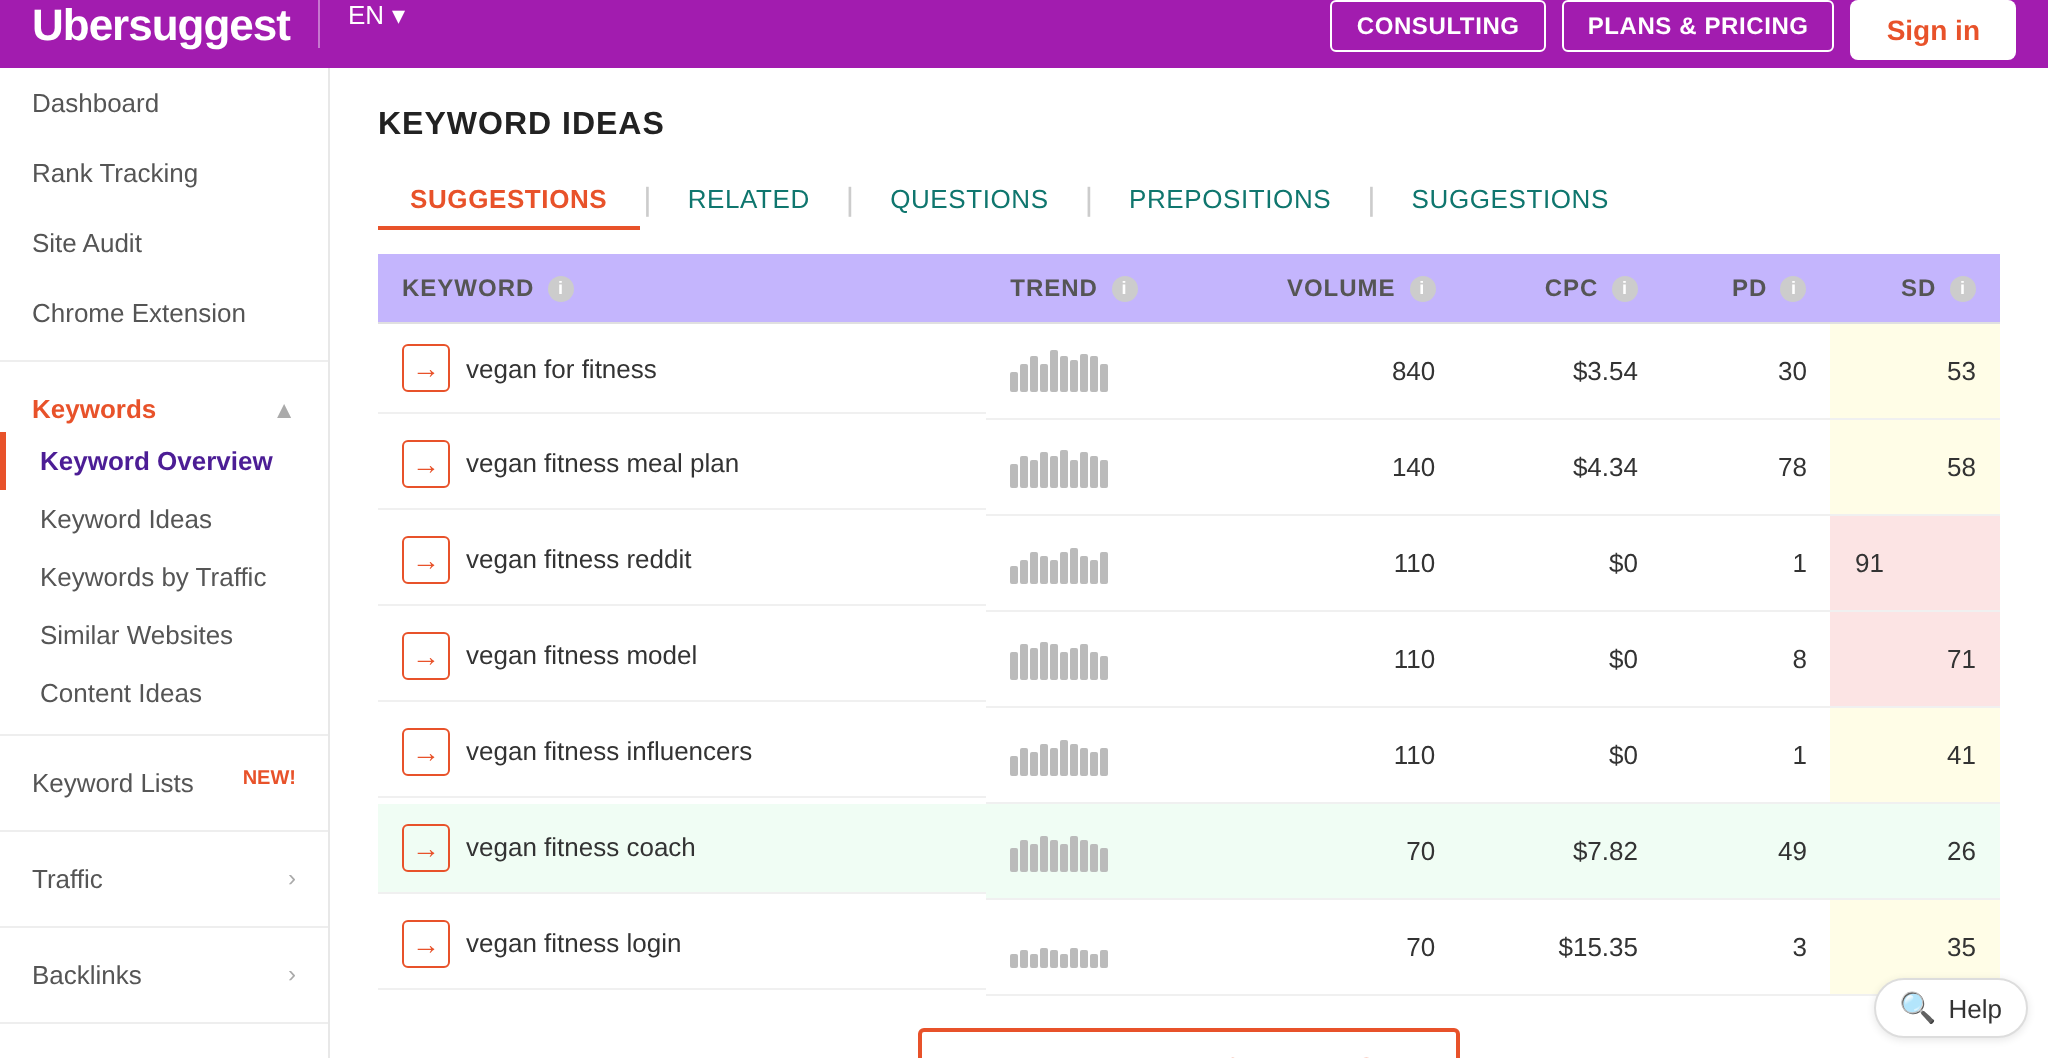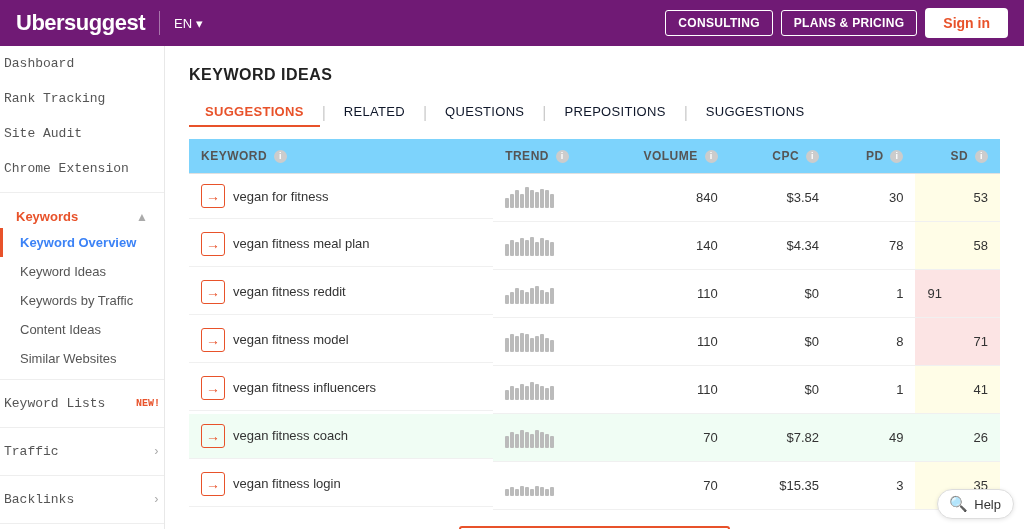--- a/index.html
+++ b/index.html
@@ -1,23 +1,23 @@
 <!DOCTYPE html>
 <html><head>
   <meta charset="utf-8">
   <style>
     * { margin: 0; padding: 0; box-sizing: border-box; }
     body { font-family: 'Arial', sans-serif; font-size: 13px; color: #333; background: #fff; width: 1024px; height: 529px; overflow: hidden; display: flex; flex-direction: column; }
 
     
     .header {
-      background: #701a75;
-      height: 46px;
-      display: flex;
-      align-items: center;
+      background: #a21caf;
+      height: 34px;
+      display: flex;
+      align-items: flex-start;
       padding: 0 16px;
       flex-shrink: 0;
     }
     .header-logo {
       color: #fff;
       font-size: 22px;
       font-weight: bold;
       letter-spacing: -0.5px;
     }
     .header-divider {
@@ -68,49 +68,48 @@
     
     .sidebar {
       width: 165px;
       background: #fff;
       border-right: 1px solid #e8e8e8;
       overflow-y: auto;
       flex-shrink: 0;
       padding-bottom: 10px;
     }
     .sidebar-item {
-      padding: 10px 4px;
+      padding: 10px 16px;
       font-size: 13px;
       color: #555;
       cursor: pointer;
       display: flex;
-      align-items: center;
+      align-items: flex-start;
       justify-content: space-between;
-      font-family: Liberation Mono, monospace;
     }
     .sidebar-section {
       padding: 10px 16px 4px;
       font-size: 13px;
       font-weight: bold;
       color: #e8522a;
       display: flex;
       align-items: center;
       justify-content: space-between;
     }
     .sidebar-sub {
       padding: 7px 16px 7px 20px;
       font-size: 13px;
       color: #333;
       cursor: pointer;
       font-weight: 500;
     }
     .sidebar-sub.active {
       border-left: 3px solid #e8522a;
       padding-left: 17px;
-      color: #3b82f6;
+      color: #4c1d95;
       font-weight: bold;
     }
     .sidebar-sub.plain { font-weight: normal; color: #555; }
     .sidebar-divider { height: 1px; background: #eee; margin: 6px 0; }
     .new-badge {
       font-size: 10px;
       color: #e8522a;
       font-weight: bold;
       margin-left: 4px;
     }
@@ -136,21 +135,21 @@
       display: flex;
       align-items: center;
       margin-bottom: 12px;
       border-bottom: none;
       gap: 0;
     }
     .tab {
       padding: 6px 16px;
       font-size: 13px;
       font-weight: 500;
-      color: #0f172a;
+      color: #0f766e;
       cursor: pointer;
       border-bottom: 2px solid transparent;
       letter-spacing: 0.3px;
     }
     .tab.active {
       color: #e8522a;
       border-bottom: 2px solid #e8522a;
       font-weight: bold;
     }
     .tab-divider {
@@ -159,21 +158,21 @@
       font-size: 16px;
     }
 
     
     .keyword-table {
       width: 100%;
       border-collapse: collapse;
       font-size: 13px;
     }
     .keyword-table th {
-      background: #7dd3fc;
+      background: #c4b5fd;
       padding: 10px 12px;
       text-align: left;
       font-weight: bold;
       font-size: 12px;
       color: #555;
       letter-spacing: 0.5px;
       border-bottom: 1px solid #e0e0e0;
     }
     .keyword-table td {
       padding: 10px 12px;
@@ -313,24 +312,24 @@
       <div class="sidebar-sub active">
         <span>Keyword Overview</span>
       </div>
       <div class="sidebar-sub plain">
         <span>Keyword Ideas</span>
       </div>
       <div class="sidebar-sub plain">
         <span>Keywords by Traffic</span>
       </div>
       <div class="sidebar-sub plain">
+        <span>Similar Websites</span>
+      </div>
+      <div class="sidebar-sub plain">
         <span>Content Ideas</span>
-      </div>
-      <div class="sidebar-sub plain">
-        <span>Similar Websites</span>
       </div>
 
       <div class="sidebar-divider"></div>
 
       <div class="sidebar-item">
         <span>Keyword Lists</span>
         <span class="new-badge">NEW!</span>
       </div>
 
       <div class="sidebar-divider"></div>

